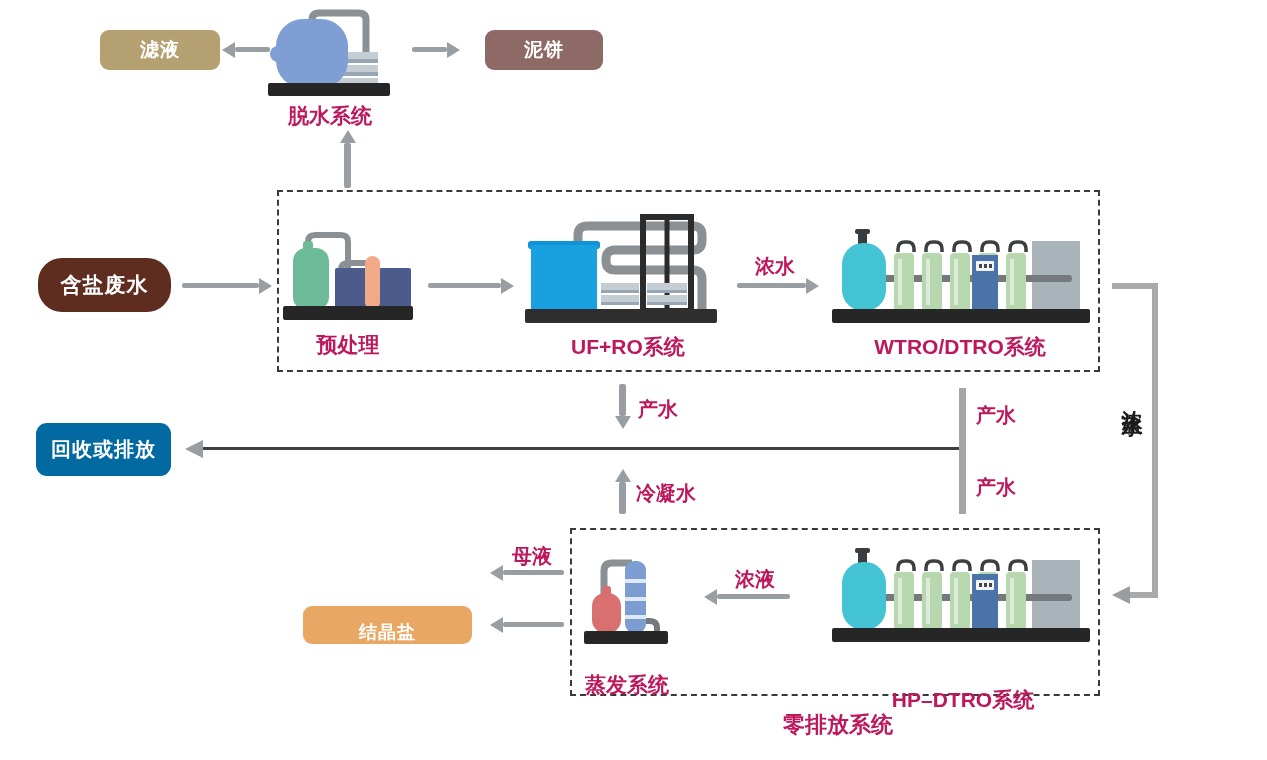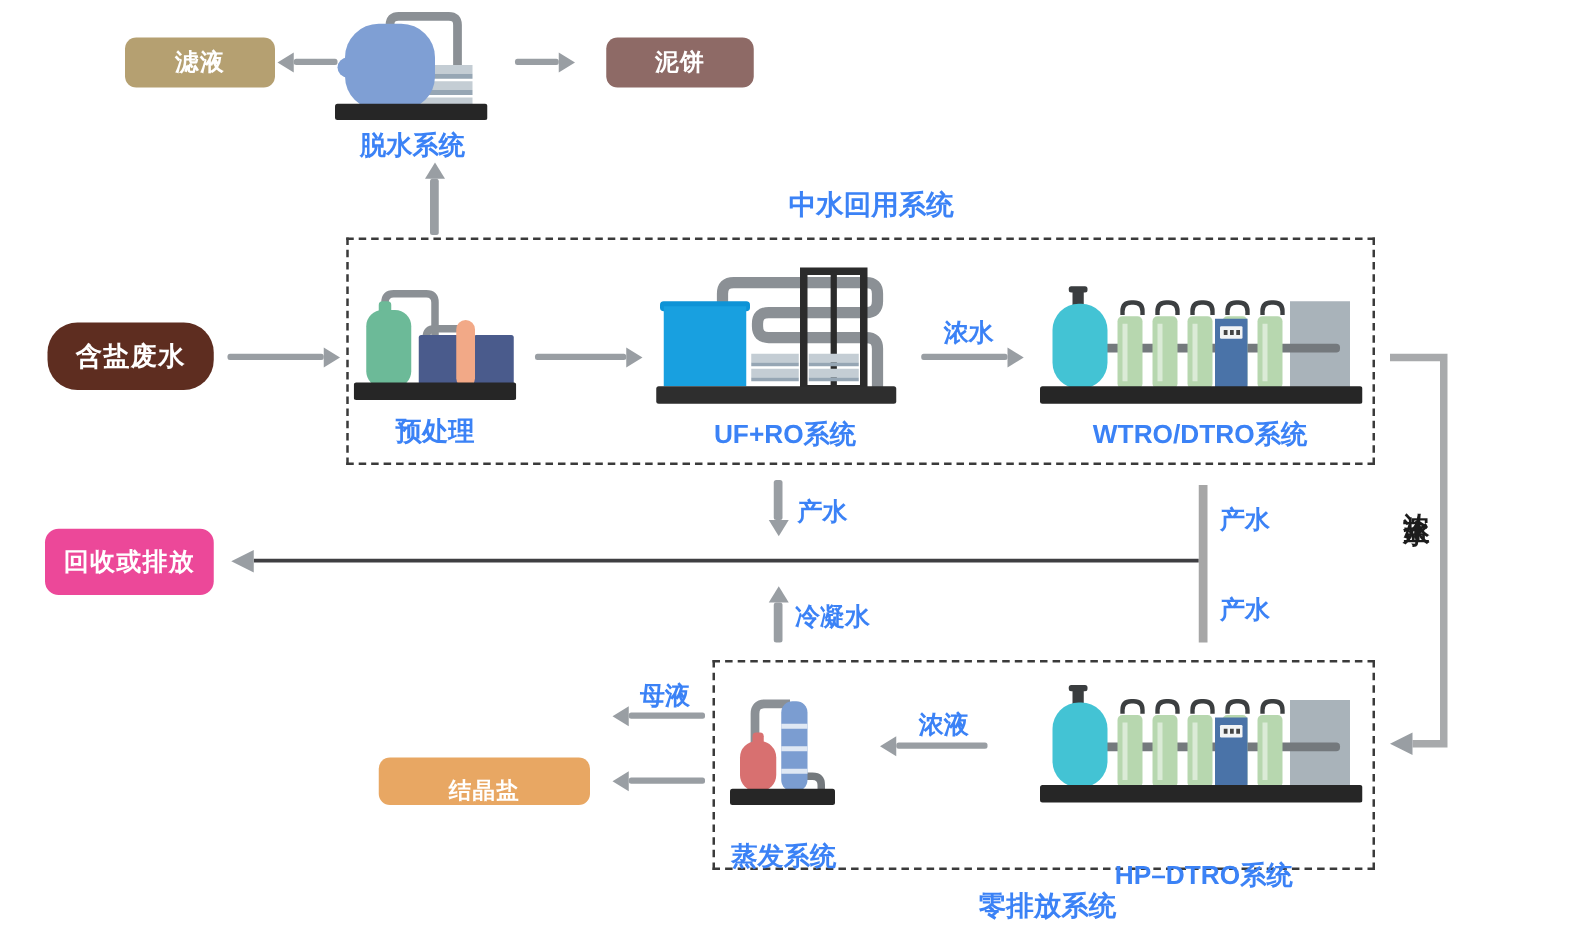--- a/index.html
+++ b/index.html
@@ -2,21 +2,21 @@
 <html><head>
 <meta charset="utf-8">
 <style>
   * { margin:0; padding:0; box-sizing:border-box; }
   html,body { background:#fff; }
   body { font-family:"Liberation Sans","DejaVu Sans",sans-serif; }
   #canvas { position:relative; width:1267px; height:760px; background:#ffffff; overflow:hidden; }
 
   .box { position:absolute; display:flex; align-items:center; justify-content:center;
          color:#fff; font-weight:700; border-radius:9px; letter-spacing:1px; }
-  .lbl { position:absolute; color:#3b82f6; font-weight:700; white-space:nowrap; }
+  .lbl { position:absolute; color:#be185d; font-weight:700; white-space:nowrap; }
   .center { transform:translateX(-50%); }
   .dashed { position:absolute; border:2px dashed #3a3a3a; background:transparent; }
 
   .arr { position:absolute; display:flex; align-items:center; }
   .arr i { display:block; }
   .arr .s { flex:1; height:5px; background:#999ea3; border-radius:2px; }
   .arr .hd { width:0; height:0; }
   .hd.r { border-top:8px solid transparent; border-bottom:8px solid transparent; border-left:13px solid #999ea3; }
   .hd.l { border-top:8px solid transparent; border-bottom:8px solid transparent; border-right:13px solid #999ea3; }
   .arr.v { flex-direction:column; align-items:center; }
@@ -33,21 +33,20 @@
   svg { position:absolute; display:block; }
 </style>
 </head>
 <body>
 
 <div id="canvas">
 
   <div class="dashed" style="left:277px; top:190px; width:823px; height:182px;"></div>
   <div class="dashed" style="left:570px; top:528px; width:530px; height:168px;"></div>
 
-  <div class="lbl center" style="left:697px; top:149px; font-size:22px;">中水回用系统</div>
   <div class="lbl center" style="left:838px; top:710px; font-size:22px;">零排放系统</div>
 
   <svg style="left:268px; top:4px;" width="122" height="95" viewBox="0 0 122 95">
     <path d="M44 42 V16 q0-7 7-7 h40 q7 0 7 7 v32" stroke="#8b9095" stroke-width="7" fill="none"></path>
     <g>
       <rect x="64" y="48" width="46" height="7" fill="#c4cdd4"></rect>
         <rect x="64" y="55" width="46" height="4" fill="#96a6b4"></rect>
       <rect x="64" y="61" width="46" height="7" fill="#c4cdd4"></rect>
         <rect x="64" y="68" width="46" height="4" fill="#96a6b4"></rect>
       <rect x="64" y="74" width="46" height="7" fill="#c4cdd4"></rect>
@@ -176,21 +175,21 @@
     </div>
   <div class="lbl" style="left:638px; top:396px; font-size:20px;">产水</div>
 
   <div class="mainline" style="left:203px; top:447px; width:756px;"></div>
   <div class="mainline-head" style="left:185px; top:440px;"></div>
   <div class="vbar" style="left:959px; top:388px; height:126px;"></div>
 
   <div class="lbl" style="left:976px; top:402px; font-size:20px;">产水</div>
   <div class="lbl" style="left:976px; top:474px; font-size:20px;">产水</div>
 
-  <div class="box" style="left:36px; top:423px; width:135px; height:53px; background:#ec4899; border-radius:11px; font-size:20px;">
+  <div class="box" style="left:36px; top:423px; width:135px; height:53px; background:#0369a1; border-radius:11px; font-size:20px;">
     <span>回收或排放</span>
   </div>
 
   <div class="arr v" style="left:614px; top:469px; width:17px; height:45px;">
       <i class="hd u"></i>
       <i class="s"></i>
     </div>
   <div class="lbl" style="left:636px; top:480px; font-size:20px;">冷凝水</div>
 
   <svg style="left:584px; top:541px;" width="84" height="106" viewBox="0 0 84 106">

